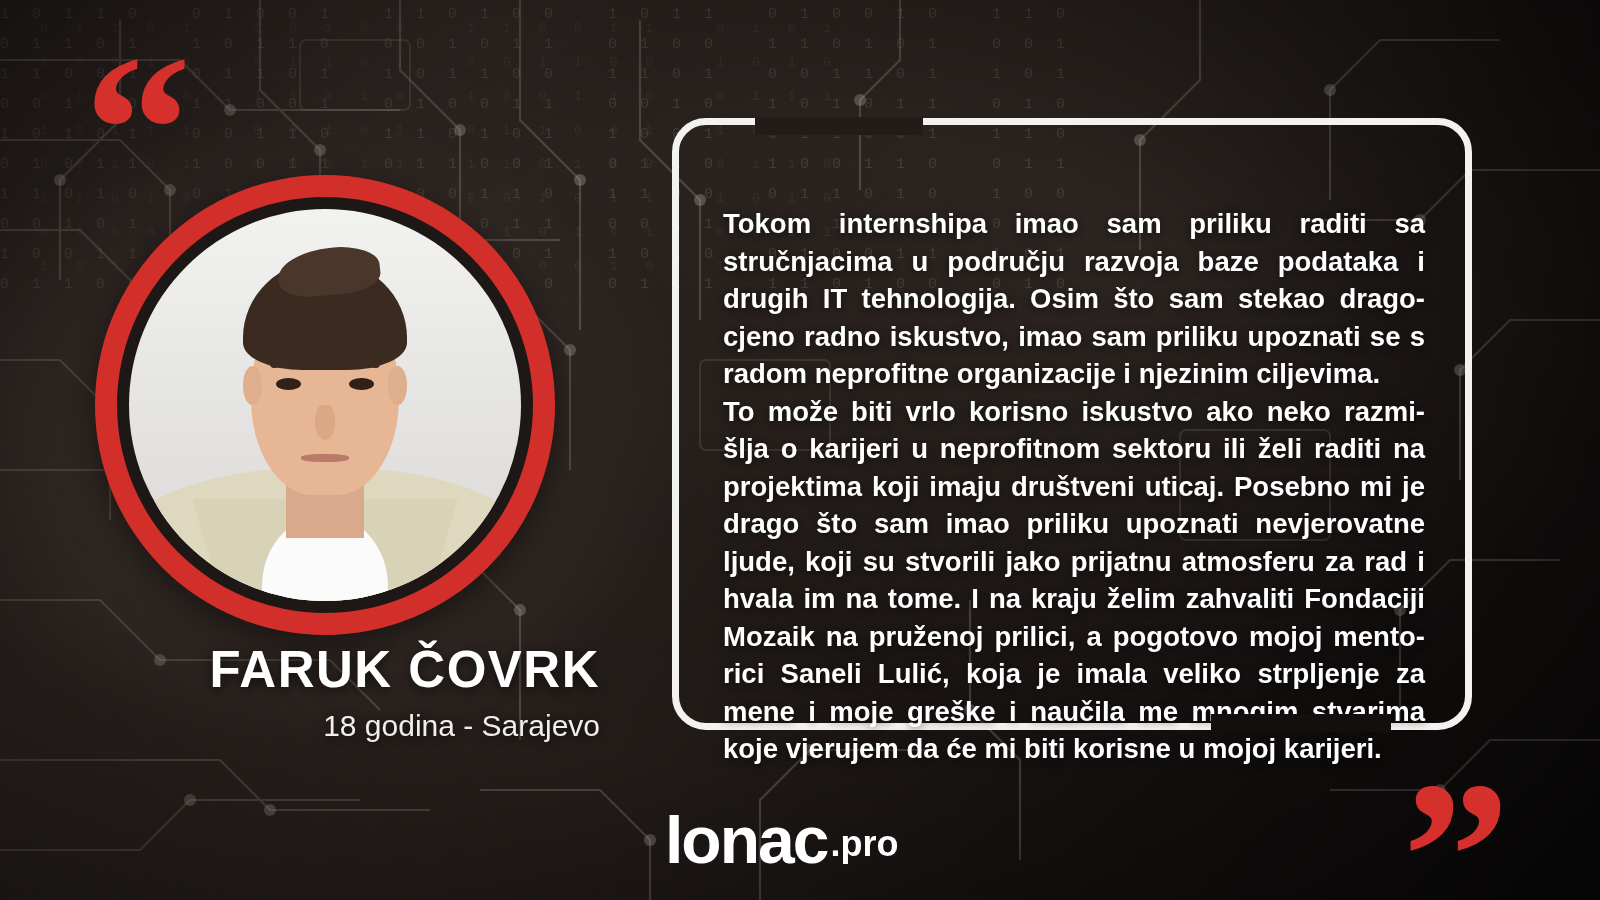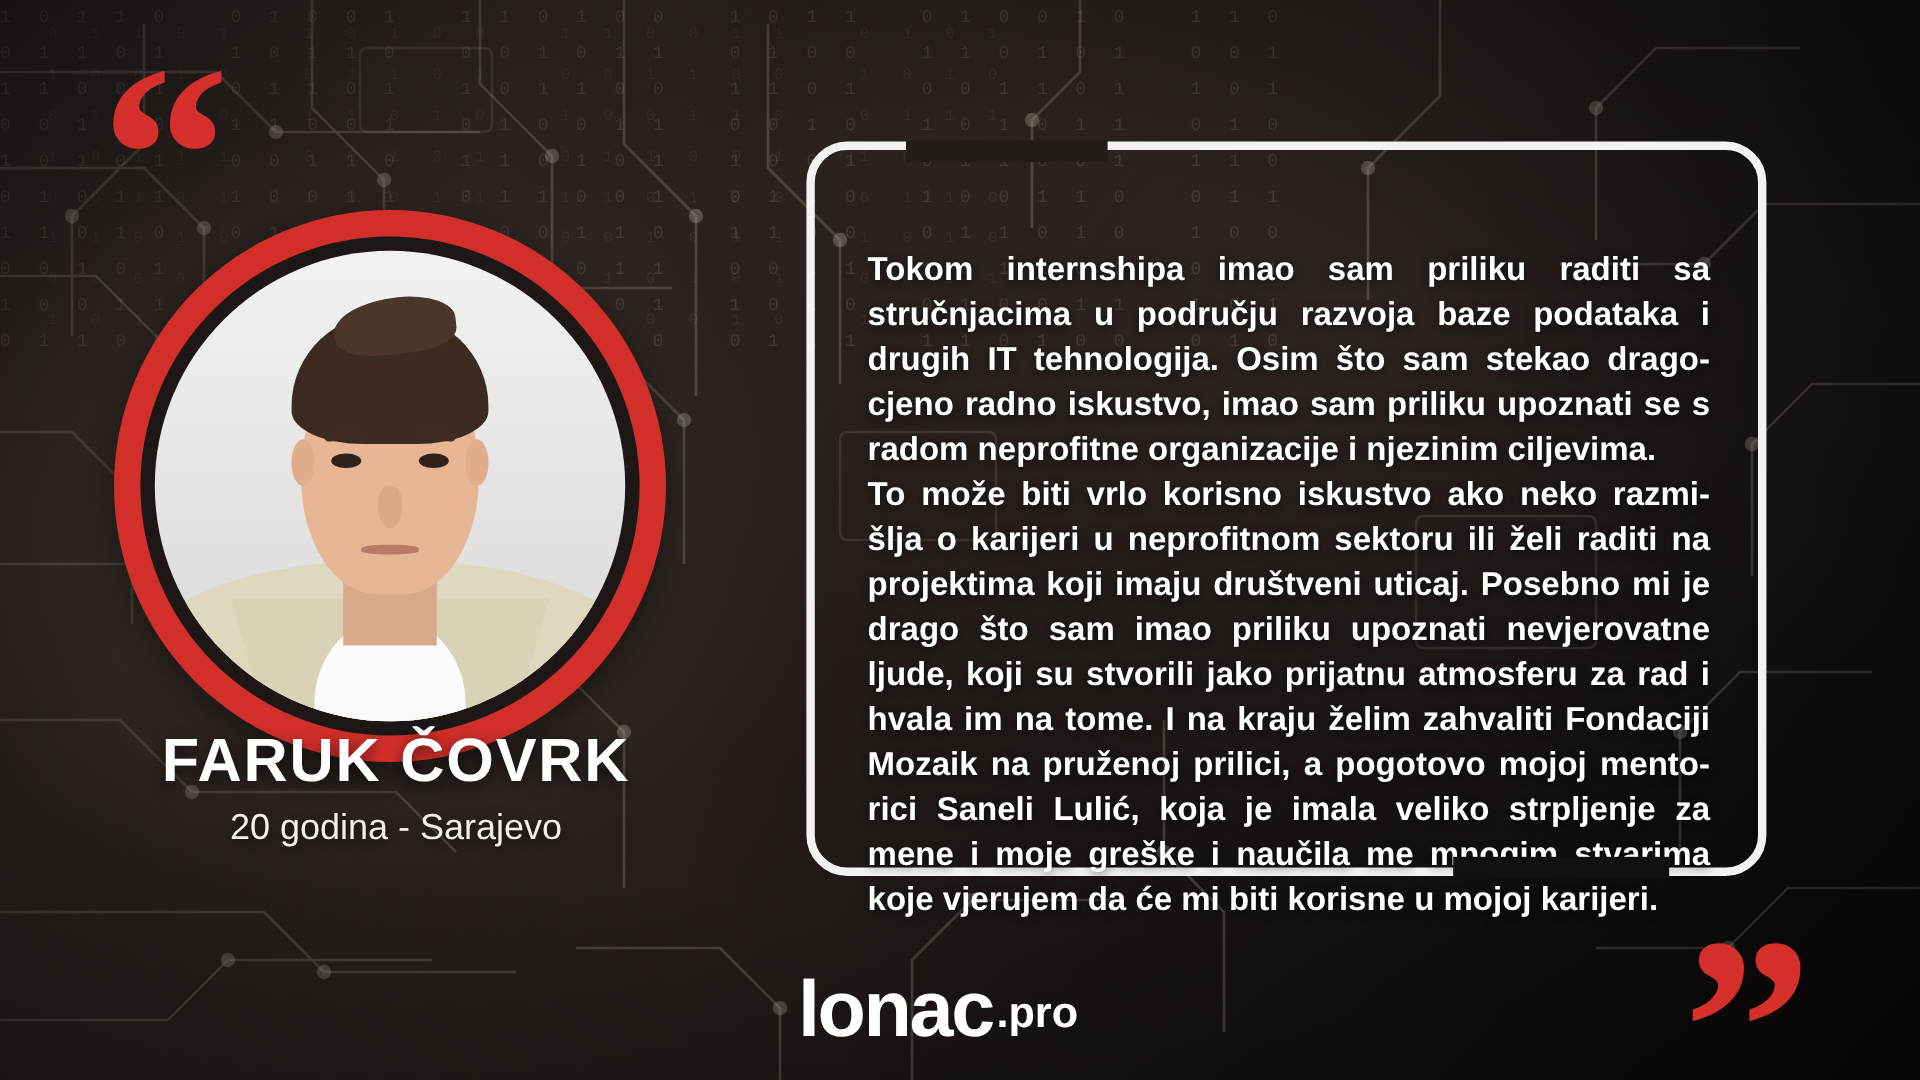--- a/index.html
+++ b/index.html
@@ -197,23 +197,23 @@
     width: 12%;
     height: 2%;
     background: #b77b68;
     border-radius: 40%;
   }
 
   
   .name-block {
     position: absolute;
     left: 60px;
-    top: 604px;
+    top: 640px;
     width: 540px;
-    text-align: center;
+    text-align: right;
     color: #fff;
   }
   .person-name {
     font-size: 51px;
     font-weight: 700;
     letter-spacing: 1.5px;
     margin: 0;
     text-shadow: 0 3px 12px rgba(0,0,0,0.6);
   }
   .person-sub {
@@ -413,21 +413,21 @@
       <div class="p-brow-r"></div>
       <div class="p-eye-l"></div>
       <div class="p-eye-r"></div>
       <div class="p-nose"></div>
       <div class="p-mouth"></div>
     </div>
   </div>
 
   <div class="name-block">
     <p class="person-name">FARUK ČOVRK</p>
-    <p class="person-sub">20 godina - Sarajevo</p>
+    <p class="person-sub">18 godina - Sarajevo</p>
   </div>
 
   <div class="quote-card">
     <div class="card-notch-top"></div>
     <div class="card-notch-bottom"></div>
     <p class="quote-text">Tokom internshipa imao sam priliku raditi sa stručnjacima u području razvoja baze podataka i drugih IT tehnologija. Osim što sam stekao drago-cjeno radno iskustvo, imao sam priliku upoznati se s radom neprofitne organizacije i njezinim ciljevima.
 To može biti vrlo korisno iskustvo ako neko razmi-šlja o karijeri u neprofitnom sektoru ili želi raditi na projektima koji imaju društveni uticaj. Posebno mi je drago što sam imao priliku upoznati nevjerovatne ljude, koji su stvorili jako prijatnu atmosferu za rad i hvala im na tome. I na kraju želim zahvaliti Fondaciji Mozaik na pruženoj prilici, a pogotovo mojoj mento-rici Saneli Lulić, koja je imala veliko strpljenje za mene i moje greške i naučila me mnogim stvarima koje vjerujem da će mi biti korisne u mojoj karijeri.</p>
   </div>
   <div class="qmark qmark-open">“</div>
   <div class="qmark qmark-close">”</div>

